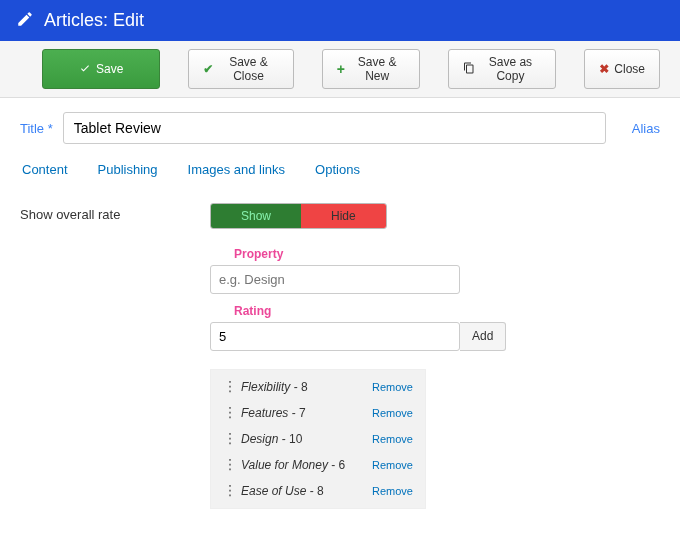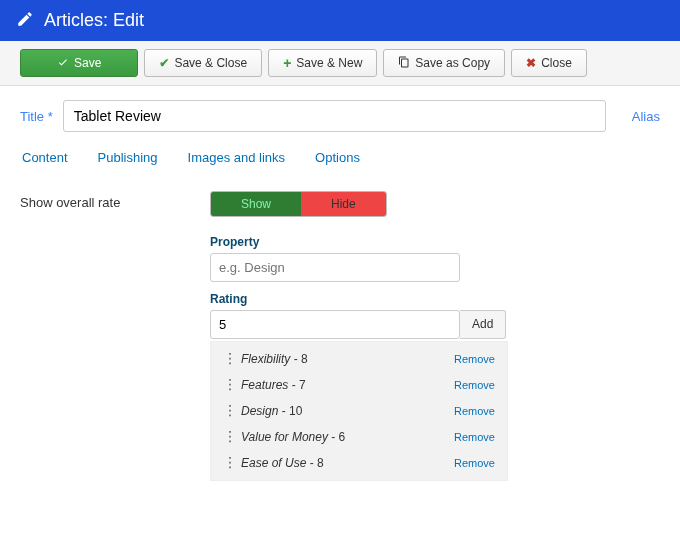--- a/index.html
+++ b/index.html
@@ -38,20 +38,21 @@
     display: inline-flex;
     align-items: center;
     gap: 5px;
     padding: 5px 14px;
     border: 1px solid #bbb;
     border-radius: 3px;
     background: linear-gradient(#fff,#f0f0f0);
     font-size: 12px;
     color: #333;
     cursor: pointer;
+    margin-left: 22px;
   }
   .btn-green {
     background: linear-gradient(#4caf50,#3a9b3e);
     border-color: #398439;
     color: #fff;
     padding: 5px 36px;
   }
   .btn-green svg { fill:#fff; }
   .btn .check { color:#3a9b3e; font-weight:bold; }
   .btn .plus { color:#3a9b3e; font-weight:bold; font-size:14px;}
@@ -109,46 +110,47 @@
     cursor: pointer;
   }
   .toggle .active {
     background: #2e7d32;
     color: #86efac;
   }
   .field-block { margin-top: 18px; }
   .field-block .flabel {
     font-size: 12px;
     font-weight: bold;
-    color:#0c4a6e;
+    color:#ec4899;
     margin-bottom: 4px;
+    margin-left: 24px;
   }
   .field-block input[type=text] {
     border: 1px solid #ccc;
     border-radius: 3px;
     padding: 6px 8px;
     font-size: 13px;
     width: 250px;
   }
   .rating-row { display:flex; margin-top:4px;}
   .rating-row input { width: 210px; border: 1px solid #ccc; border-radius:3px 0 0 3px; padding:6px 8px; font-size:13px;}
   .rating-row .add {
     border: 1px solid #ccc;
     border-left: none;
     background: #f5f5f5;
     padding: 6px 12px;
     font-size: 12px;
     border-radius: 0 3px 3px 0;
     cursor:pointer;
   }
   .list {
-    margin-top: 2px;
+    margin-top: 18px;
     background: #f2f2f2;
     border: 1px solid #eee;
-    width: 298px;
+    width: 216px;
     padding: 4px 0;
   }
   .list-row {
     display: flex;
     align-items: center;
     padding: 6px 12px;
     font-size: 12px;
   }
   .handle {
     display:inline-block;

